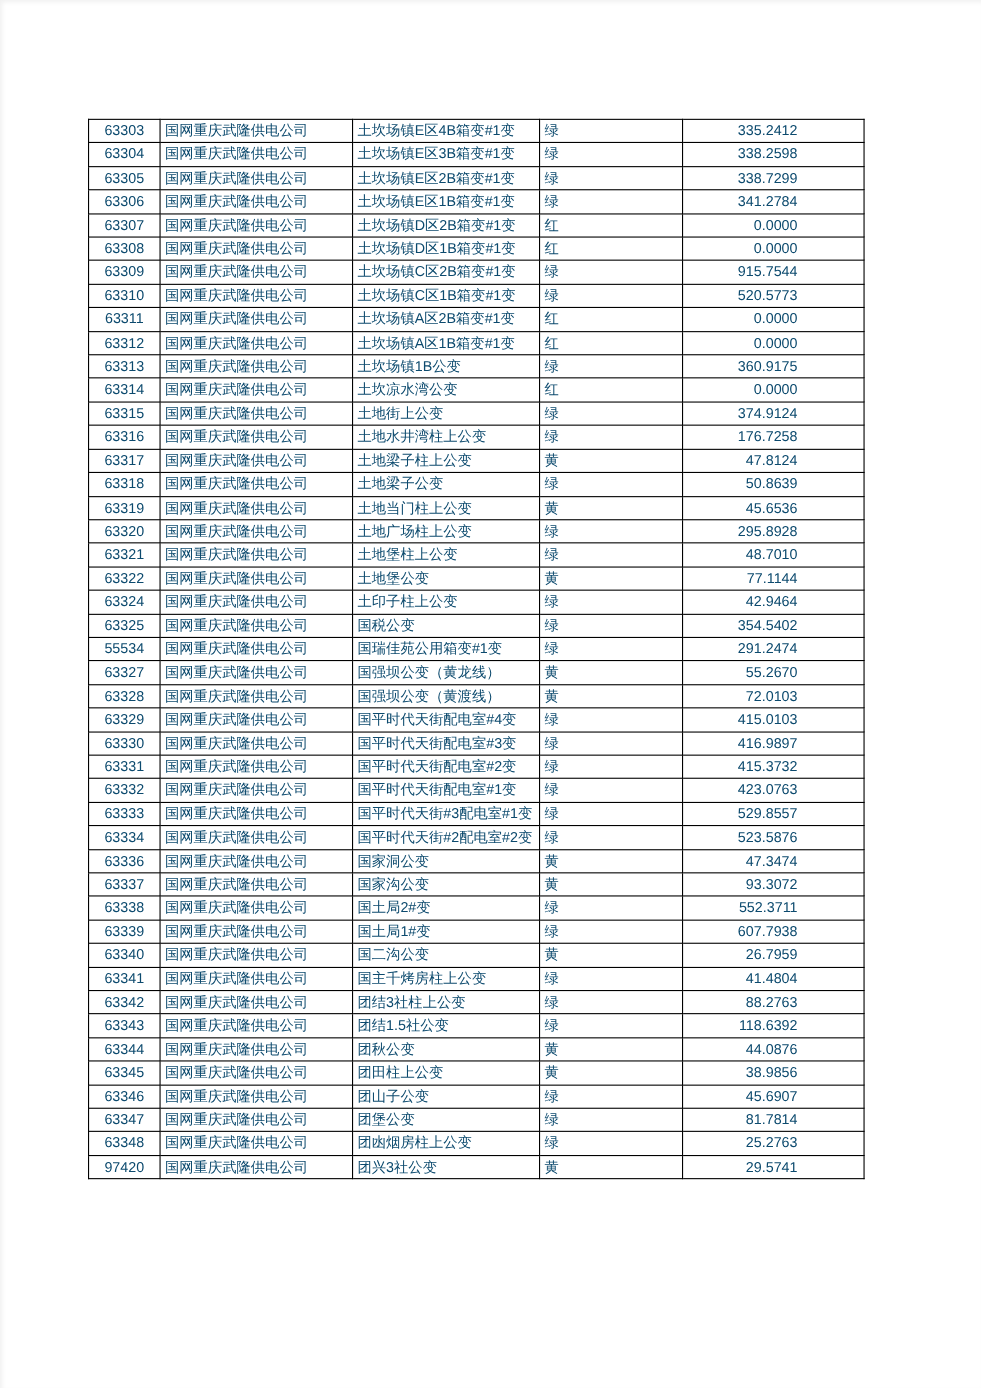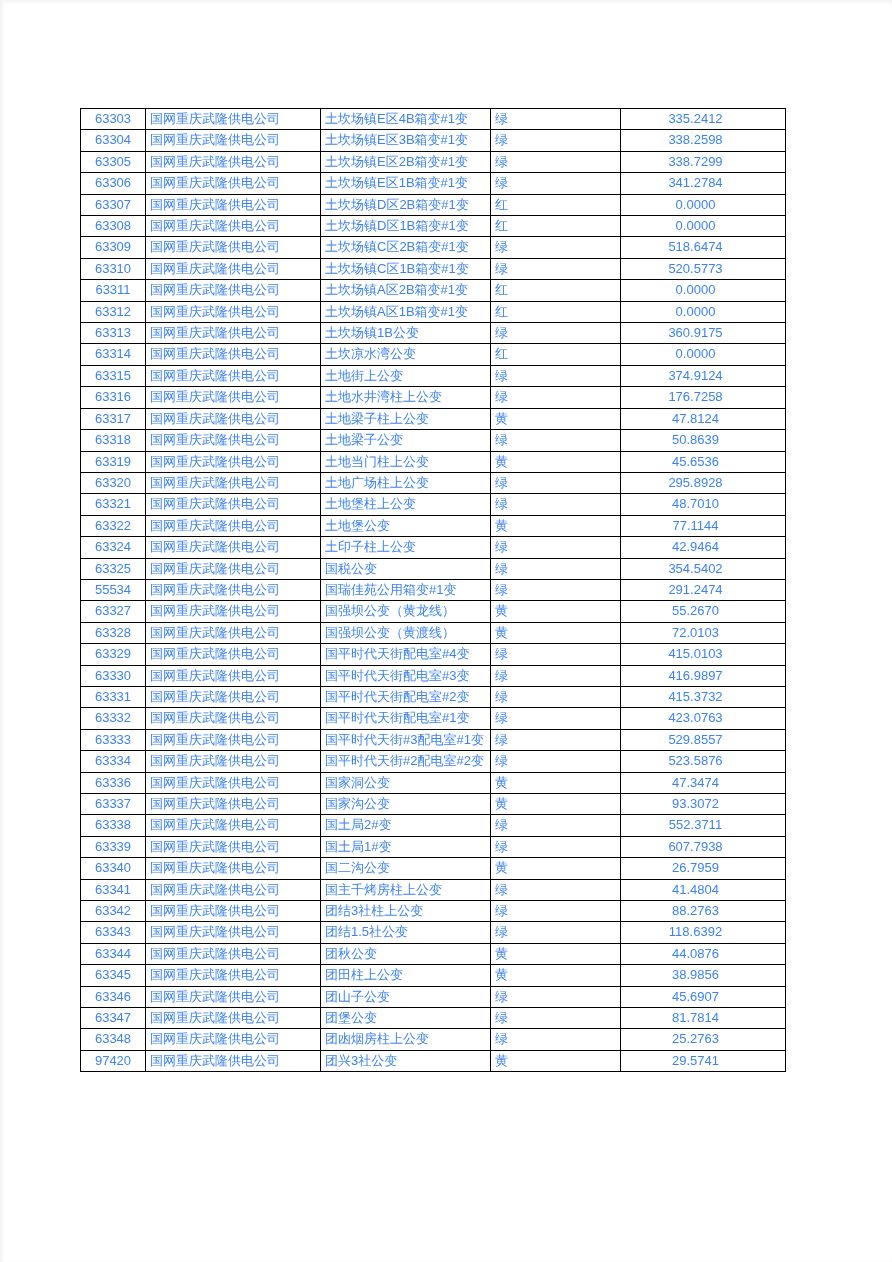--- a/index.html
+++ b/index.html
@@ -24,43 +24,43 @@
     pointer-events: none;
   }
   .data-table {
     position: absolute;
     left: 80px;
     top: 108px;
     width: 705px;
     border-collapse: collapse;
     table-layout: fixed;
     font-size: 13px;
-    color: #3b82f6;
+    color: #0c4a6e;
   }
   .data-table td {
     border: 1px solid #000000;
     height: 20.4px;
     padding: 0 4px;
     overflow: hidden;
     white-space: nowrap;
     line-height: 20.4px;
     vertical-align: middle;
   }
   .data-table td.col-id {
     text-align: center;
     padding: 0;
   }
   .data-table td.col-company,
   .data-table td.col-name,
   .data-table td.col-status {
     text-align: left;
   }
   .data-table td.col-value {
-    text-align: center;
-    padding-right: 19px;
+    text-align: right;
+    padding-right: 60px;
   }
   col.c-id      { width: 65px; }
   col.c-company { width: 175px; }
   col.c-name    { width: 170px; }
   col.c-status  { width: 130px; }
   col.c-value   { width: 165px; }
 </style>
 </head>
 <body>
 
@@ -114,21 +114,21 @@
           <td class="col-company">国网重庆武隆供电公司</td>
           <td class="col-name">土坎场镇D区1B箱变#1变</td>
           <td class="col-status">红</td>
           <td class="col-value">0.0000</td>
         </tr>
         <tr>
           <td class="col-id">63309</td>
           <td class="col-company">国网重庆武隆供电公司</td>
           <td class="col-name">土坎场镇C区2B箱变#1变</td>
           <td class="col-status">绿</td>
-          <td class="col-value">518.6474</td>
+          <td class="col-value">915.7544</td>
         </tr>
         <tr>
           <td class="col-id">63310</td>
           <td class="col-company">国网重庆武隆供电公司</td>
           <td class="col-name">土坎场镇C区1B箱变#1变</td>
           <td class="col-status">绿</td>
           <td class="col-value">520.5773</td>
         </tr>
         <tr>
           <td class="col-id">63311</td>

